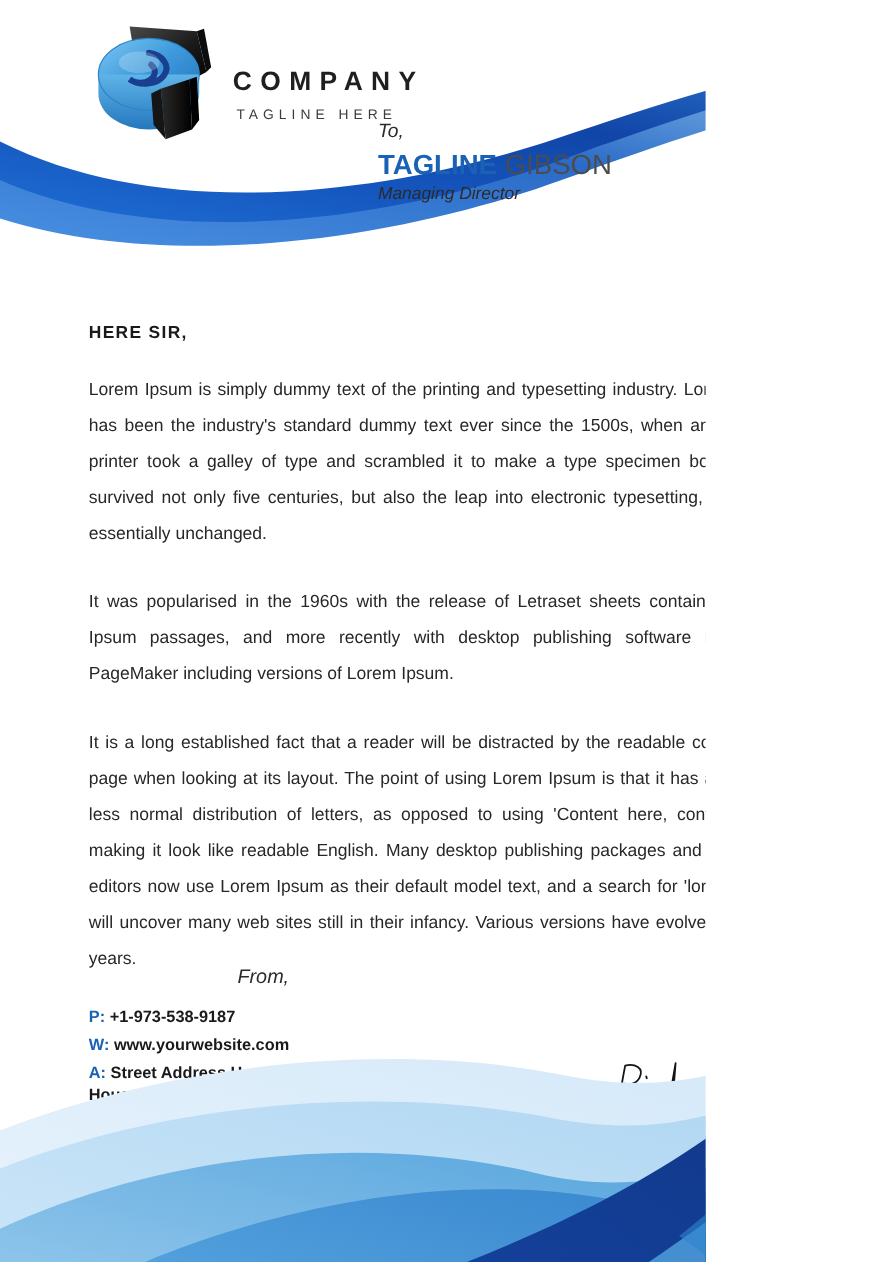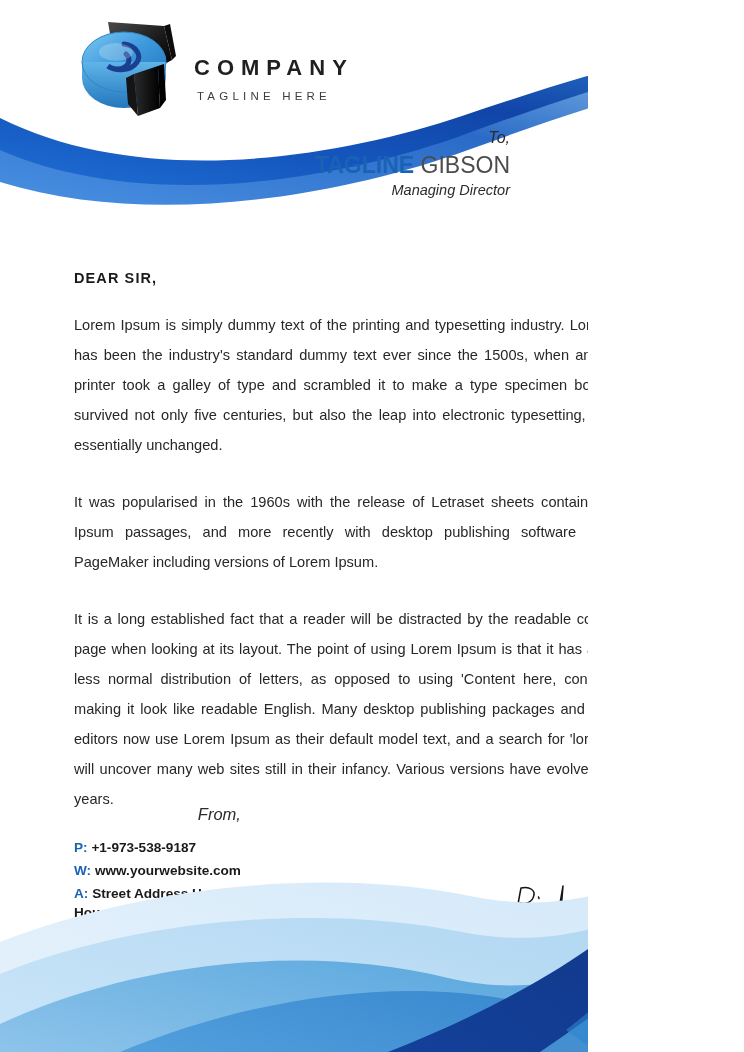--- a/index.html
+++ b/index.html
@@ -62,23 +62,22 @@
     color: #3d3c3c;
     margin-top: 9px;
     margin-left: 3px;
   }
 
   
   .recipient {
     position: absolute;
     top: 100px;
     right: 78px;
-    text-align: right;
+    text-align: left;
     line-height: 1.22;
-    margin-top: 28px;
   }
   .recipient-to {
     font-size: 16px;
     font-style: italic;
     color: #2b2b2b;
   }
   .recipient-name {
     font-size: 23px;
     margin-top: 3px;
     white-space: nowrap;
@@ -286,21 +285,21 @@
 
   <div class="recipient">
     <div class="recipient-to">To,</div>
     <div class="recipient-name">
       <span class="recipient-first">TAGLINE</span><span class="recipient-last"> GIBSON</span>
     </div>
     <div class="recipient-role">Managing Director</div>
   </div>
 
   <div class="letter-body">
-    <div class="salutation">DEAR SIR,</div>
+    <div class="salutation">HERE SIR,</div>
     <p class="para">Lorem Ipsum is simply dummy text of the printing and typesetting industry. Lorem Ipsum has been the industry's standard dummy text ever since the 1500s, when an unknown printer took a galley of type and scrambled it to make a type specimen book. It has survived not only five centuries, but also the leap into electronic typesetting, remaining essentially unchanged.</p>
     <p class="para">It was popularised in the 1960s with the release of Letraset sheets containing Lorem Ipsum passages, and more recently with desktop publishing software like Aldus PageMaker including versions of Lorem Ipsum.</p>
     <p class="para">It is a long established fact that a reader will be distracted by the readable content of a page when looking at its layout. The point of using Lorem Ipsum is that it has a more-or-less normal distribution of letters, as opposed to using 'Content here, content here', making it look like readable English. Many desktop publishing packages and web page editors now use Lorem Ipsum as their default model text, and a search for 'lorem ipsum' will uncover many web sites still in their infancy.  Various versions have evolved over the years.</p>
   </div>
 
   <div class="sender">
     <div class="sender-from">From,</div>
 
     <div class="contact">
       <div class="contact-row">

